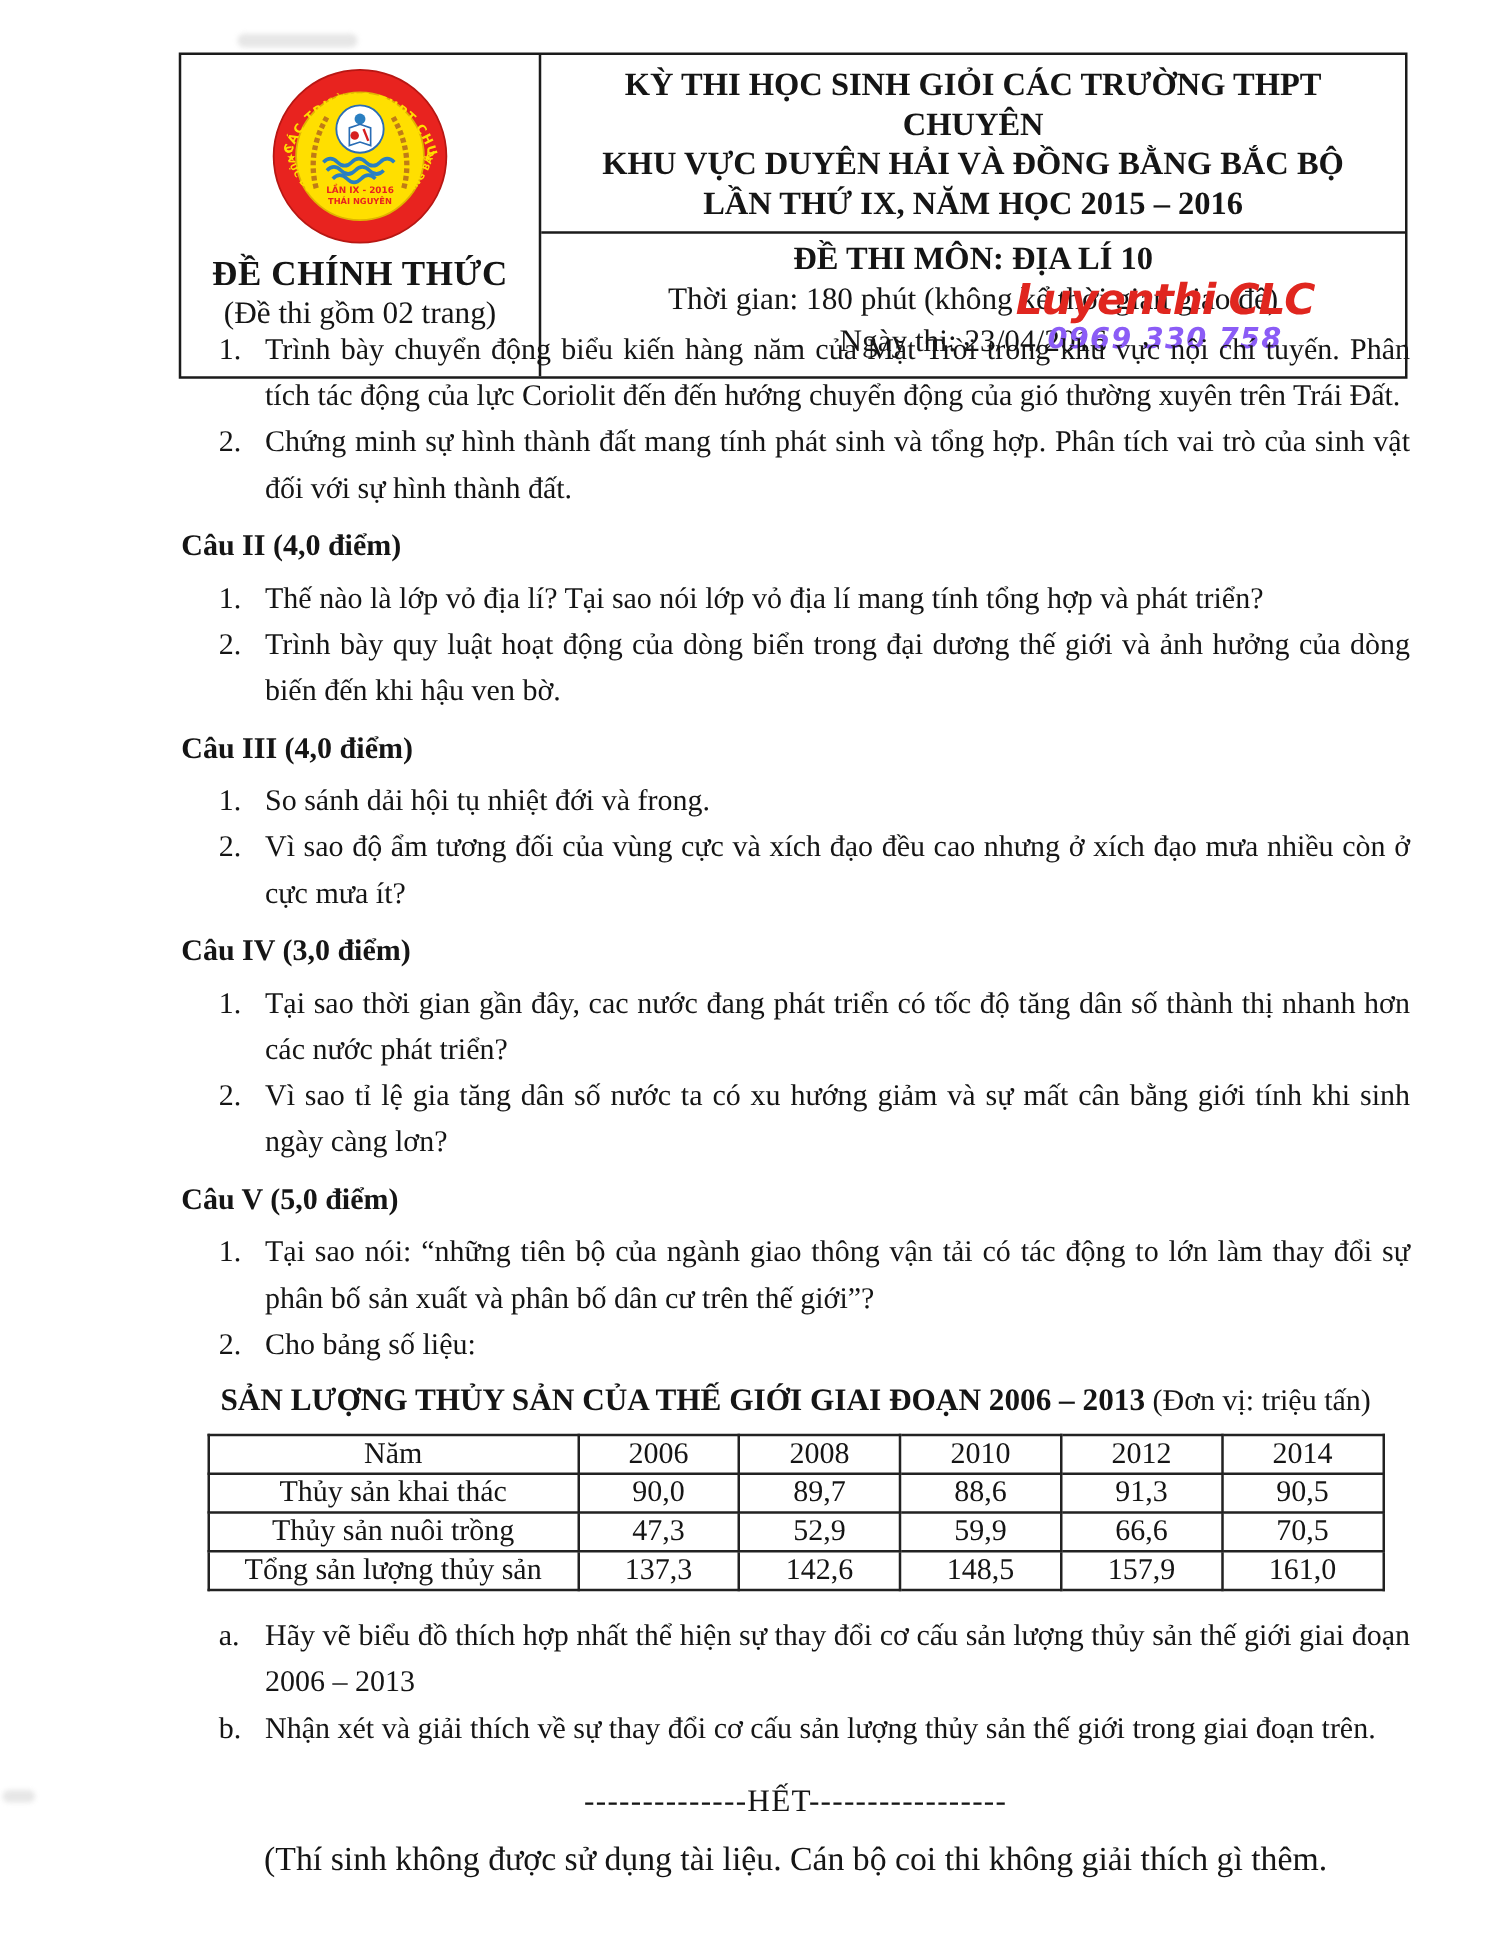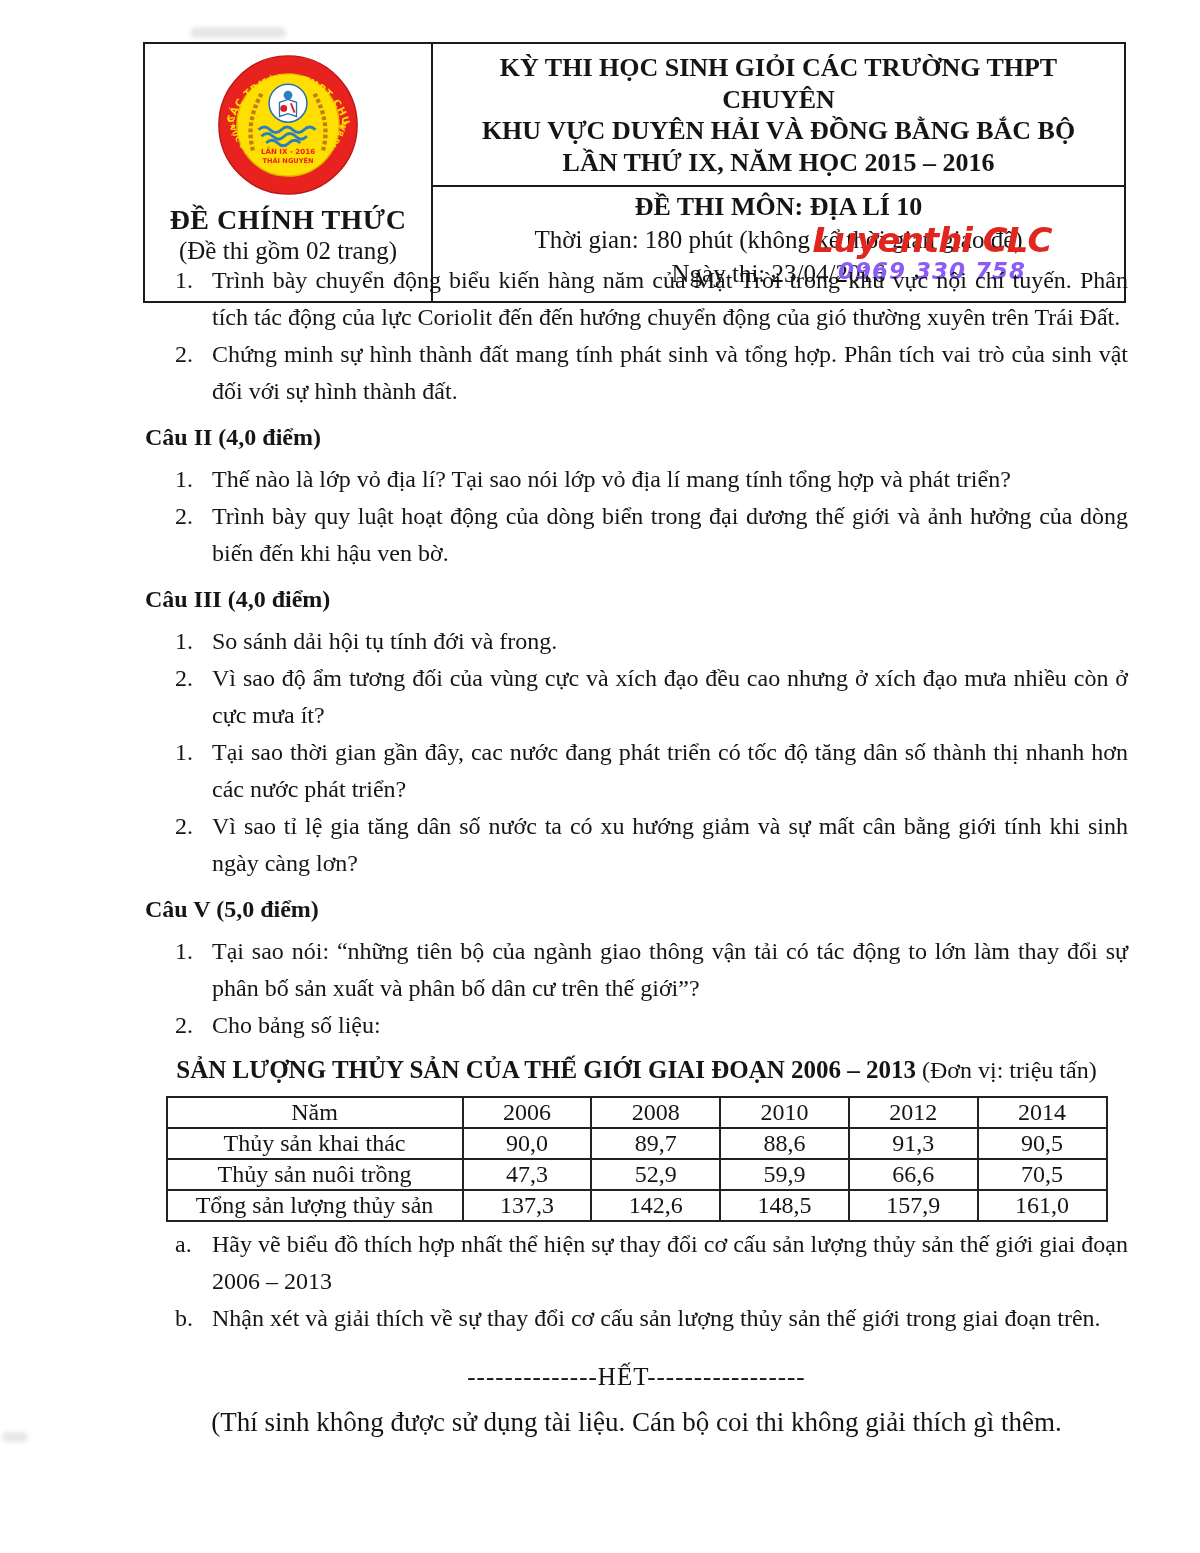--- a/index.html
+++ b/index.html
@@ -55,21 +55,21 @@
   .content { position: absolute; left: 145px; top: 262px; width: 983px; }
   .section-heading { font-weight: bold; font-size: 24px; margin: 14px 0 10px; }
   .q-item { display: flex; padding-left: 30px; font-size: 24px; line-height: 37px; }
   .q-num { flex: none; width: 37px; }
   .q-text { flex: 1; text-align: justify; }
 
   .table-title { text-align: center; font-size: 24px; margin: 12px 0 12px; }
   .table-title .tt-bold { font-weight: bold; font-size: 25px; }
 
   table.data-table {
-    border-collapse: collapse; margin: 0 auto 4px; width: 942px;
+    border-collapse: collapse; margin: 0 auto 18px; width: 942px;
     font-size: 24px; table-layout: fixed;
   }
   table.data-table td {
     border: 2px solid #222; text-align: center; height: 31px; padding: 0 4px;
   }
   table.data-table td.row-label { width: 296px; }
 
   .sub-items { margin-top: 2px; }
   .footer-end { text-align: center; font-size: 25px; margin-top: 26px; letter-spacing: 1px; }
   .footer-note { text-align: center; font-size: 27px; margin-top: 16px; }
@@ -158,27 +158,28 @@
       <span class="q-text">Thế nào là lớp vỏ địa lí? Tại sao nói lớp vỏ địa lí mang tính tổng hợp và phát triển?</span>
     </div>
     <div class="q-item">
       <span class="q-num">2.</span>
       <span class="q-text">Trình bày quy luật hoạt động của dòng biển trong đại dương thế giới và ảnh hưởng của dòng biến đến khi hậu ven bờ.</span>
     </div>
 
     <div class="section-heading">Câu III (4,0 điểm)</div>
     <div class="q-item">
       <span class="q-num">1.</span>
-      <span class="q-text">So sánh dải hội tụ tính đới và frong.</span>
+      <span class="q-text">So sánh dải hội tụ nhiệt đới và frong.</span>
     </div>
     <div class="q-item">
       <span class="q-num">2.</span>
       <span class="q-text">Vì sao độ ẩm tương đối của vùng cực và xích đạo đều cao nhưng ở xích đạo mưa nhiều còn ở cực mưa ít?</span>
     </div>
 
+    <div class="section-heading">Câu IV (3,0 điểm)</div>
     <div class="q-item">
       <span class="q-num">1.</span>
       <span class="q-text">Tại sao thời gian gần đây, cac nước đang phát triển có tốc độ tăng dân số thành thị nhanh hơn các nước phát triển?</span>
     </div>
     <div class="q-item">
       <span class="q-num">2.</span>
       <span class="q-text">Vì sao tỉ lệ gia tăng dân số nước ta có xu hướng giảm và sự mất cân bằng giới tính khi sinh ngày càng lơn?</span>
     </div>
 
     <div class="section-heading">Câu V (5,0 điểm)</div>

